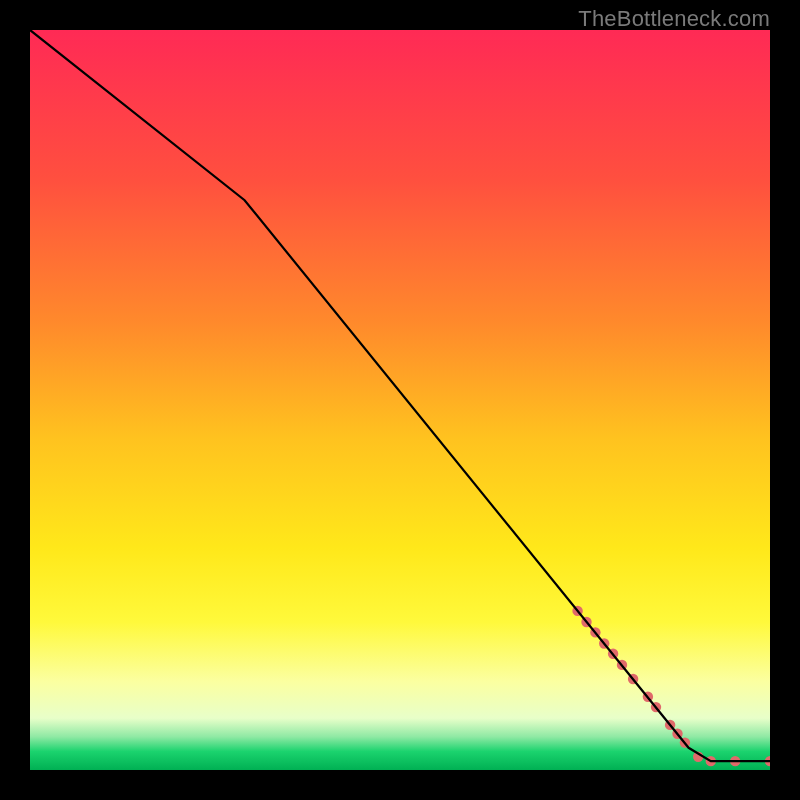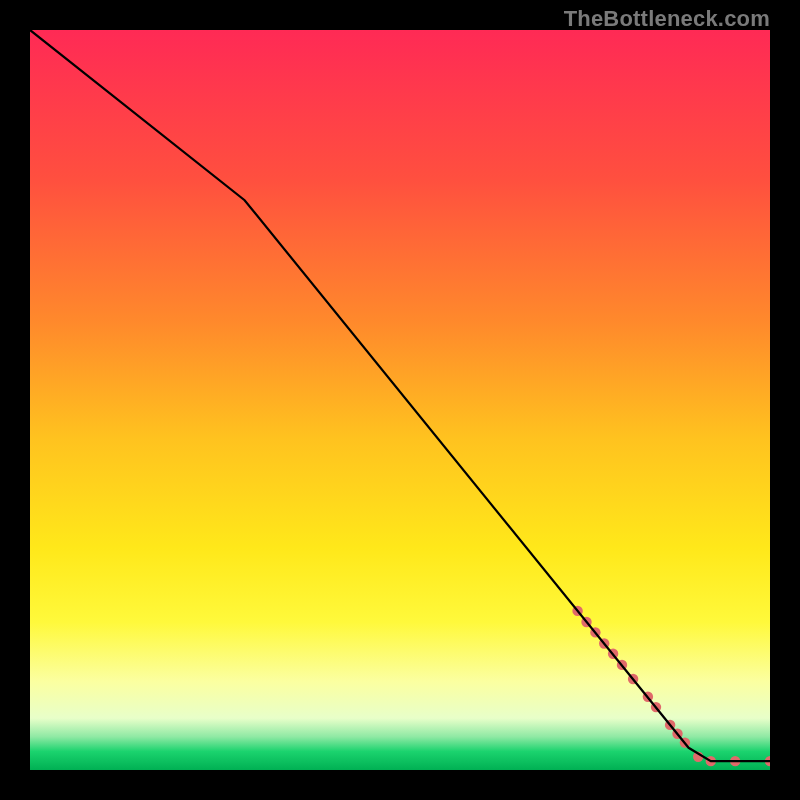--- a/index.html
+++ b/index.html
@@ -31,21 +31,21 @@
     position: absolute;
     inset: 0;
   }
   .watermark {
     position: absolute;
     top: 6px;
     right: 30px;
     color: #7a7a7a;
     font-size: 22px;
     letter-spacing: 0.2px;
-    font-weight: 700;
+    font-weight: 400;
     margin-left: 23px;
   }
 </style>
 </head>
 <body>
 
 <div class="frame">
   <div class="plot-area">
     <svg class="gradient" viewBox="0 0 740 740" preserveAspectRatio="none">
       <defs>

